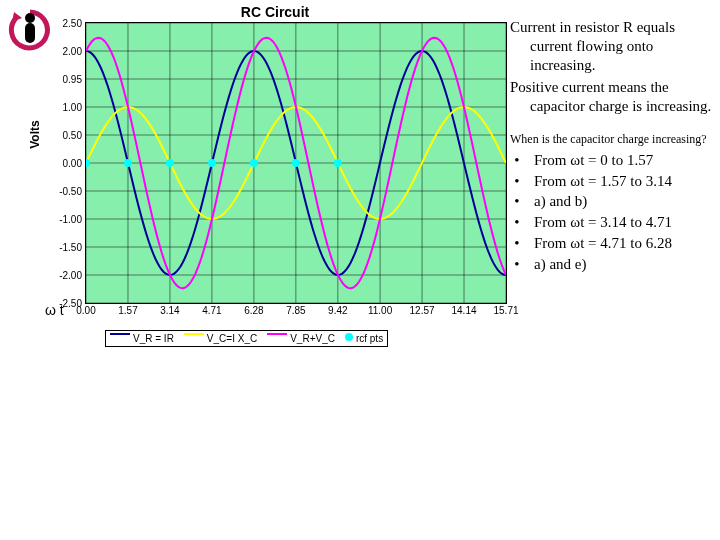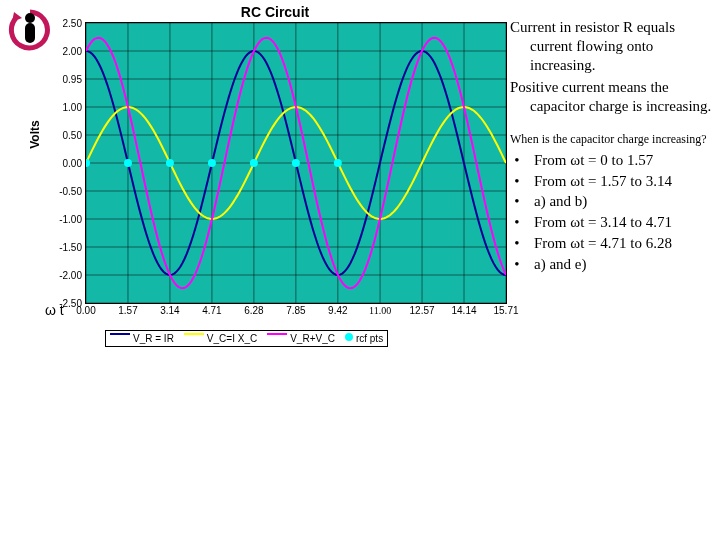--- a/index.html
+++ b/index.html
@@ -27,21 +27,21 @@
     font-weight: bold;
     text-align: center;
     font-size: 14px;
     margin-bottom: 2px;
   }
   .plot-box {
     position: relative;
     width: 420px;
     height: 280px;
     border: 1px solid #000;
-    background: #14b8a6;
+    background: #86efac;
     margin-left: 40px;
   }
   .y-axis-labels {
     position: absolute;
     left: -36px;
     top: 0;
     width: 32px;
     height: 100%;
     font-size: 10px;
     text-align: right;
@@ -134,21 +134,21 @@
         <span style="top: 280px;">-2.50</span>
       </div>
     <div class="x-axis-labels" id="x-ticks">
         <span style="left: 0px;">0.00</span>
         <span style="left: 41.9733px;">1.57</span>
         <span style="left: 83.9465px;">3.14</span>
         <span style="left: 125.92px;">4.71</span>
         <span style="left: 167.893px;">6.28</span>
         <span style="left: 209.866px;">7.85</span>
         <span style="left: 251.84px;">9.42</span>
-        <span style="left: 294.08px; font-family: Liberation Serif, serif;">11.00</span>
+        <span style="left: 294.08px;">11.00</span>
         <span style="left: 336.053px;">12.57</span>
         <span style="left: 378.027px;">14.14</span>
         <span style="left: 420px;">15.71</span>
       </div>
     <svg class="plot-svg" id="plot" viewBox="0 0 420 280" preserveAspectRatio="none">
         <line x1="0" y1="0" x2="0" y2="280" stroke="#000" stroke-width="0.5"></line>
         <line x1="41.97326543602801" y1="0" x2="41.97326543602801" y2="280" stroke="#000" stroke-width="0.5"></line>
         <line x1="83.94653087205602" y1="0" x2="83.94653087205602" y2="280" stroke="#000" stroke-width="0.5"></line>
         <line x1="125.91979630808402" y1="0" x2="125.91979630808402" y2="280" stroke="#000" stroke-width="0.5"></line>
         <line x1="167.89306174411203" y1="0" x2="167.89306174411203" y2="280" stroke="#000" stroke-width="0.5"></line>

